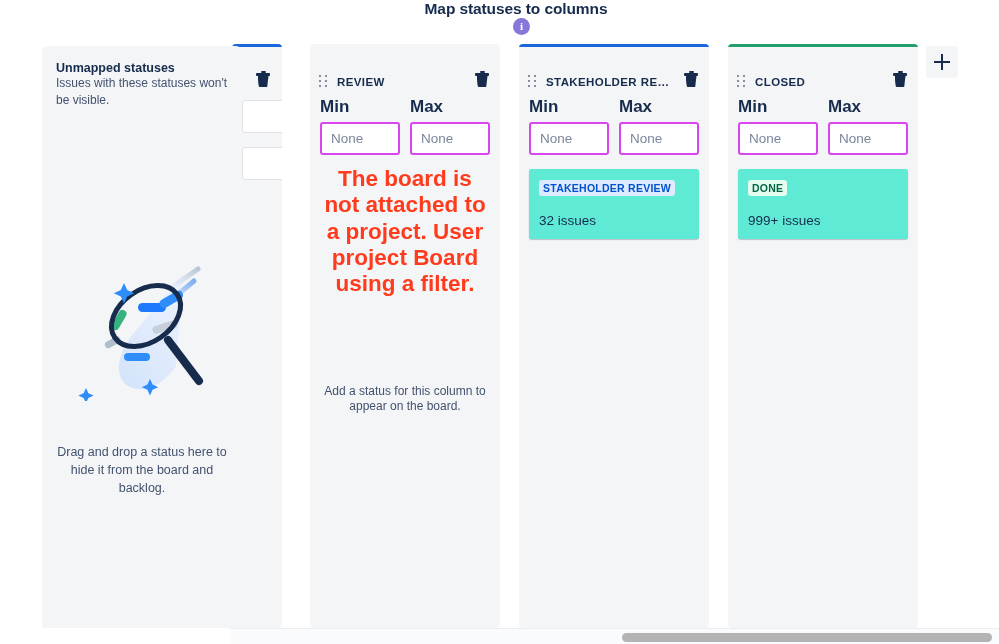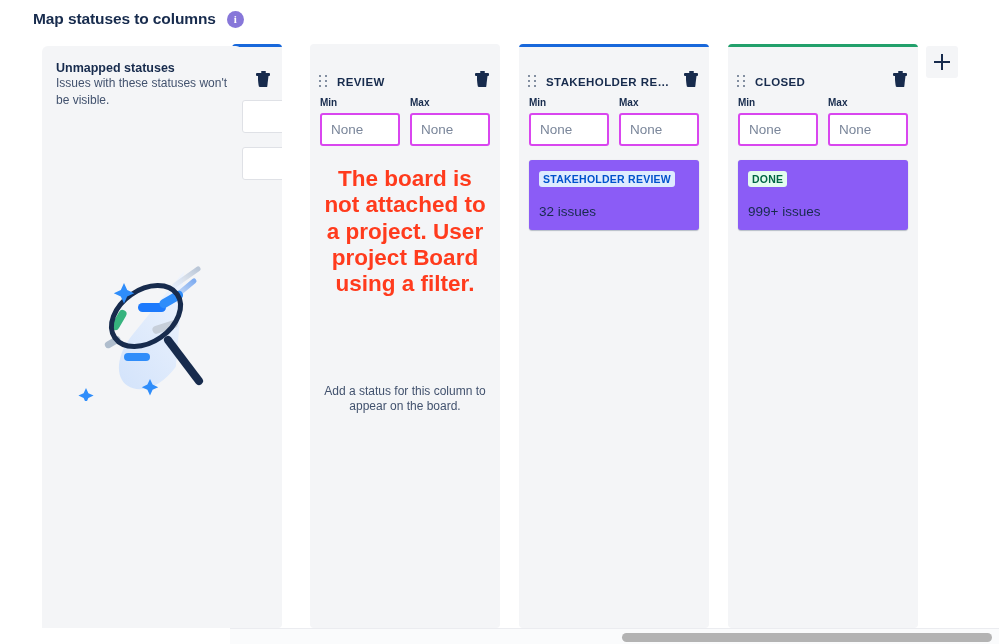--- a/index.html
+++ b/index.html
@@ -7,21 +7,21 @@
     width: 999px; height: 644px;
     background: #ffffff;
     font-family: "Liberation Sans", sans-serif;
     overflow: hidden;
   }
   .page { position: relative; width: 999px; height: 644px; }
 
   
   .header {
     position: absolute; left: 0; top: 0; width: 999px; height: 38px;
-    display: flex; align-items: center; padding-left: 33px;
+    display: flex; align-items: center; padding-left: 33px; flex-direction: column;
   }
   .page-title {
     font-size: 15.5px; font-weight: bold; color: #172b4d;
     letter-spacing: -0.1px;
   }
   .info-icon {
     width: 17px; height: 17px; border-radius: 50%;
     background: #8777d9; margin-left: 11px;
     display: inline-flex; align-items: center; justify-content: center;
     color: #ffffff; font-size: 11px; font-weight: bold;
@@ -74,36 +74,36 @@
   .trash-btn .can {
     position: absolute; left: 2.5px; top: 4px; width: 11px; height: 11px;
     background: #172b4d; border-radius: 0 0 2px 2px;
     clip-path: polygon(0 0, 100% 0, 88% 100%, 12% 100%);
   }
 
   
   .minmax { display: flex; gap: 10px; padding: 0 10px; margin-top: 9px; }
   .minmax .field { flex: 1 1 0; min-width: 0; }
   .field-label {
-    font-size: 10px; font-weight: bold; color: #172b4d; margin-bottom: 5px;
+    font-size: 17px; font-weight: bold; color: #172b4d; margin-bottom: 5px;
   }
   .field-input {
     height: 33px; background: #ffffff; border: 2px solid #d946ef;
     border-radius: 3px; display: flex; align-items: center; padding: 0 9px;
     font-size: 13.5px; color: #7a869a; cursor: text;
   }
   .partial .ghost-input {
     height: 33px; background: #ffffff; border: 1px solid #dfe1e6;
     border-radius: 3px; margin: 0 0 0 10px; width: 52px;
   }
   .partial .ghost-input.second { margin-top: 14px; }
 
   
   .status-card {
-    margin: 14px 10px 0 10px; background: #8b5cf6;
+    margin: 14px 10px 0 10px; background: #5eead4;
     border-radius: 3px; padding: 9px 10px 11px 10px;
     box-shadow: 0 1px 1px rgba(9,30,66,0.25), 0 0 1px rgba(9,30,66,0.13);
   }
   .status-badge {
     display: inline-block; font-size: 10.5px; font-weight: bold;
     letter-spacing: 0.25px; padding: 2px 4px; border-radius: 3px;
   }
   .badge-blue { background: #deebff; color: #0052cc; }
   .badge-green { background: #e3fcef; color: #006644; }
   .status-count {
@@ -317,20 +317,21 @@
 
         <ellipse cx="74" cy="55" rx="38" ry="26" fill="none" stroke="#172b4d" stroke-width="5" transform="rotate(-35 74 55)"></ellipse>
 
         <path d="M96 79 L127 120" stroke="#172b4d" stroke-width="8" stroke-linecap="round" fill="none"></path>
 
         <path d="M52 22 l3.2 7 7 3.2 -7 3.2 -3.2 7 -3.2 -7 -7 -3.2 7 -3.2 z" fill="#2f8dfa"></path>
         <path d="M78 118 l2.6 5.6 5.6 2.6 -5.6 2.6 -2.6 5.6 -2.6 -5.6 -5.6 -2.6 5.6 -2.6 z" fill="#2f8dfa"></path>
         <path d="M14 127 l2.4 5.2 5.2 2.4 -5.2 2.4 -2.4 5.2 -2.4 -5.2 -5.2 -2.4 5.2 -2.4 z" fill="#2f8dfa"></path>
       </svg>
 
+      <div class="unmapped-hint">Drag and drop a status here to hide it from the board and backlog.</div>
     </div>
 
     <div class="add-col">
       <span class="plus-h"></span>
       <span class="plus-v"></span>
     </div>
   </div>
 
   <div class="left-strip"></div>
   <div class="scroll-track">

